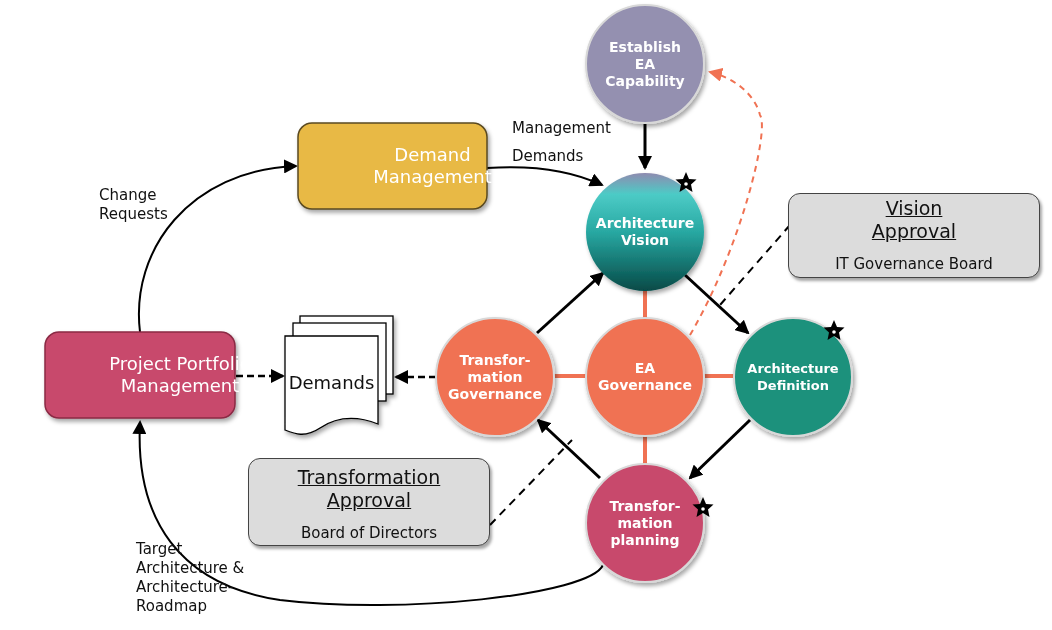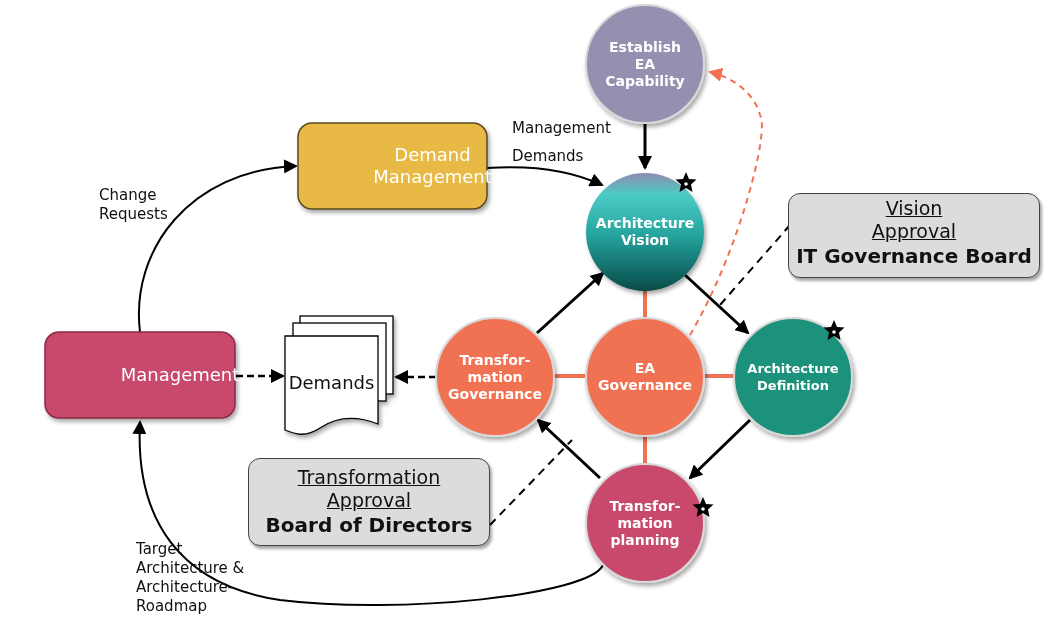--- a/index.html
+++ b/index.html
@@ -7,21 +7,21 @@
          font-family: "DejaVu Sans", sans-serif; }
   svg#diagram { position: absolute; left: 0; top: 0; }
   .lbl { position: absolute; font-size: 15px; color: #111; line-height: 19px; }
   .node-text { position: absolute; display: flex; align-items: center; justify-content: center;
                text-align: center; color: #fff; }
   .circle-text { font-size: 14px; line-height: 17px; font-weight: bold; }
   .box-text { font-size: 18px; line-height: 22px; padding-left: 40px; }
   .approval { position: absolute; background: #dcdcdc; border: 1.5px solid #444; border-radius: 12px;
               box-shadow: 2px 3px 3px rgba(0,0,0,0.35); text-align: center; color: #111; }
   .approval .u { text-decoration: underline; font-size: 19px; line-height: 23px; }
-  .approval .b { font-weight: bold; font-size: 20px; line-height: 26px; margin-top: 0; }
+  .approval .b { font-weight: normal; font-size: 15px; line-height: 26px; margin-top: 8px; }
 </style>
 </head>
 <body>
 
 <svg id="diagram" width="1052" height="630" viewBox="0 0 1052 630">
   <defs>
     <marker id="ah" markerWidth="10" markerHeight="10" refX="8" refY="5" orient="auto" markerUnits="userSpaceOnUse">
       <path d="M0,0 L10,5 L0,10 Z" fill="#000"></path>
     </marker>
     <marker id="ahs" markerWidth="14" markerHeight="14" refX="12" refY="7" orient="auto" markerUnits="userSpaceOnUse">
@@ -141,20 +141,21 @@
     </div>
 </div>
 <div class="node-text box-text" style="left:298px;top:123px;width:189px;height:86px;">
   <div>
       <div>Demand</div>
       <div>Management</div>
     </div>
 </div>
 <div class="node-text box-text" style="left:45px;top:332px;width:190px;height:86px;">
   <div>
+      <div>Project Portfolio</div>
       <div>Management</div>
     </div>
 </div>
 <div class="node-text" style="left:285px;top:362px;width:93px;height:40px;color:#111;font-size:18px;">Demands</div>
 
 <div class="lbl" style="left:512px;top:114px;line-height:28px;">
   <div>Management</div>
   <div>Demands</div>
 </div>
 <div class="lbl" style="left:99px;top:186px;">

